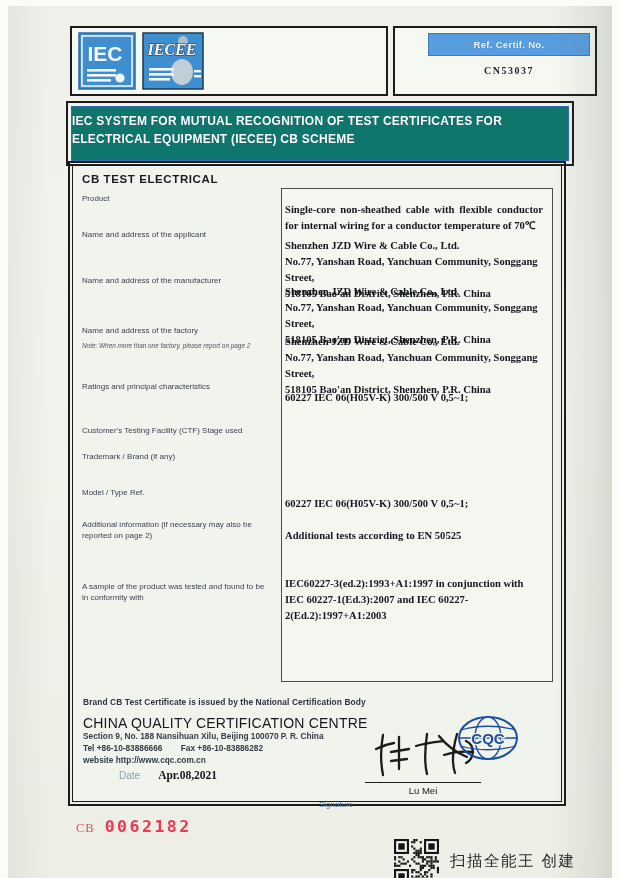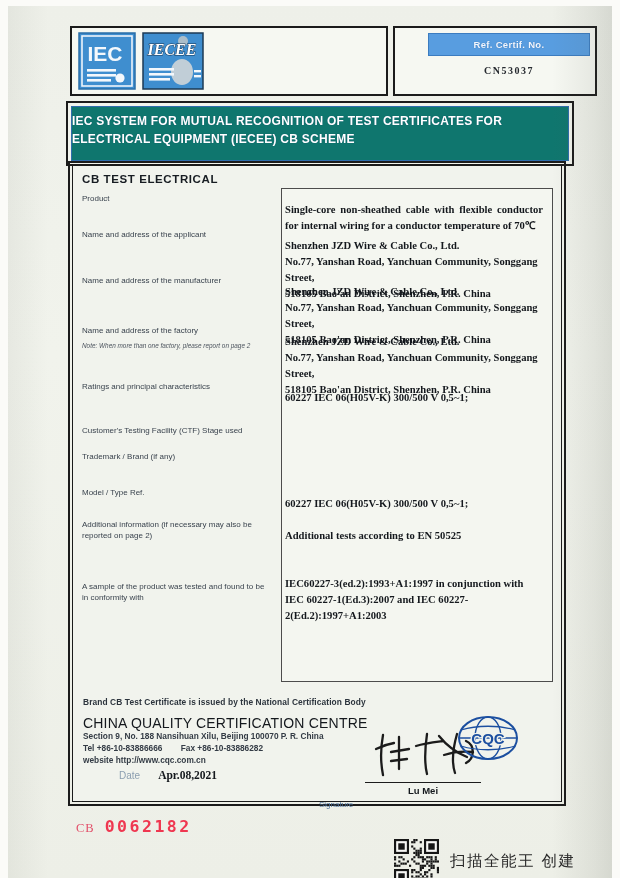--- a/index.html
+++ b/index.html
@@ -101,21 +101,21 @@
   .org-telfax{position:absolute;left:10px;top:577px;font-size:8.3px;font-weight:bold;color:#333b45;}
   .org-telfax .fax{margin-left:16px;}
   .org-web{position:absolute;left:10px;top:589px;font-size:8.3px;font-weight:bold;color:#333b45;}
   .date-row{position:absolute;left:10px;top:603px;display:flex;align-items:baseline;}
   .date-lbl{font-size:10px;color:#55708f;opacity:.65;padding-left:36px;}
   .date-val{margin-left:18px;font-family:"Liberation Serif",serif;font-size:11.5px;font-weight:bold;color:#14181d;}
   .sig-block{position:absolute;left:246px;top:568px;width:170px;}
   .sig-lbl{position:absolute;left:0;top:38px;font-size:8px;color:#4a6d96;margin-top:28px;}
   .sig-draw{position:absolute;left:50px;top:-6px;}
   .sig-line{position:absolute;left:46px;top:48px;width:116px;border-top:1.6px solid #1c1c1c;}
-  .sig-name{position:absolute;left:46px;top:51px;width:116px;text-align:center;font-size:9.5px;font-weight:bold;color:#14181d;}
+  .sig-name{position:absolute;left:46px;top:51px;width:116px;text-align:center;font-size:9.5px;font-weight:normal;color:#14181d;}
   .cqc-logo{position:absolute;right:42px;top:549px;}
 
   
   .stamp{position:absolute;left:68px;top:811px;display:flex;align-items:baseline;color:#ee3b55;}
   .stamp .pre{font-family:"Liberation Serif",serif;font-size:12.5px;letter-spacing:1px;color:#e2506a;text-align:center;}
   .stamp .num{margin-left:10px;font-family:"DejaVu Sans Mono",monospace;font-size:16.5px;font-weight:bold;letter-spacing:2.5px;color:#ef3750;}
   .watermark{position:absolute;left:386px;top:833px;display:flex;align-items:center;}
   .qr{width:45px;height:45px;}
   .wm-text{margin-left:11px;font-family:"DejaVu Sans",sans-serif;font-size:15.5px;color:#2a2a2a;letter-spacing:1.5px;white-space:nowrap;}
 </style>

